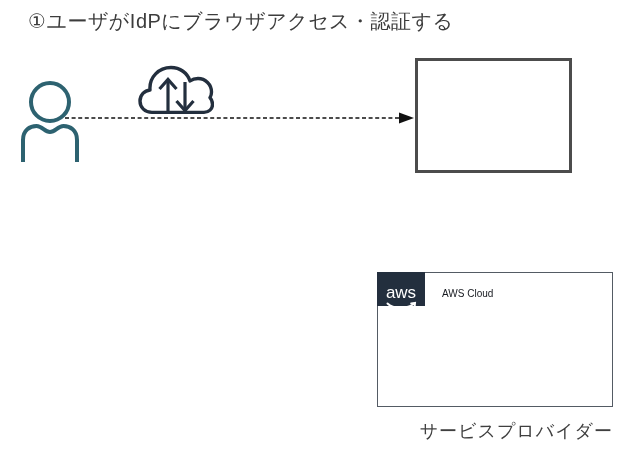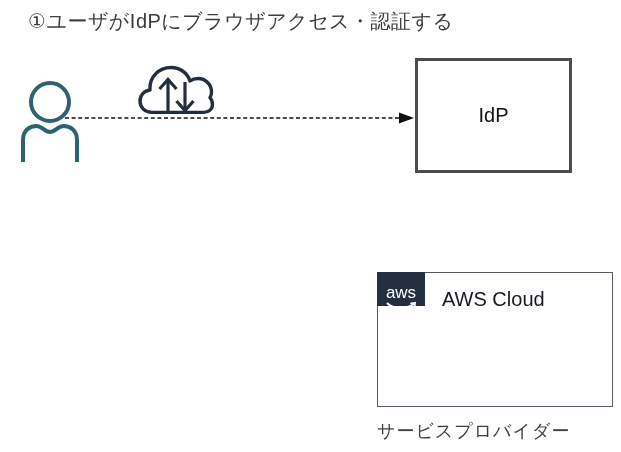--- a/index.html
+++ b/index.html
@@ -35,24 +35,24 @@
     border:1.5px solid var(--aws-border,#545B64);background:#fff;
   }
   #aws-logo{
     position:absolute;left:-1.5px;top:-1.5px;width:48px;height:34px;
     background:var(--aws-logo-bg,#232F3E);
     text-align:center;
   }
   #aws-logo .logo-text{fill:#fff;font-size:17px;font-family:"Liberation Sans",sans-serif;}
   #aws-logo .smile{stroke:#fff;stroke-width:2;fill:none;stroke-linecap:round;}
   #aws-label{
-    position:absolute;left:64px;top:15px;font-size:20px;color:#16191f;white-space:nowrap;
+    position:absolute;left:64px;top:15px;font-size:10px;color:#16191f;white-space:nowrap;
   }
   #sp-caption{
-    left:377px;top:419px;width:236px;text-align:left;
+    left:377px;top:419px;width:236px;text-align:right;
     font-size:18px;letter-spacing:1px;color:var(--caption-text,#3F3F3F);white-space:nowrap;
   }
 </style>
 </head>
 <body>
 
 <div id="canvas">
 
   <div id="title" class="abs">①ユーザがIdPにブラウザアクセス・認証する</div>
 
@@ -69,21 +69,20 @@
     <path class="cloud-arrow" d="M 38.5 37 L 47 46.5 L 55.5 37"></path>
   </svg>
 
   <svg class="abs" style="left:62px;top:108px;" width="354" height="20" viewBox="0 0 354 20" aria-hidden="true">
     <line class="dash-line" x1="3" y1="10" x2="338" y2="10"></line>
     <polygon class="arrow-head" points="337,4.5 352,10 337,15.5"></polygon>
   </svg>
 
   <div id="idp-box" class="abs">
     <div class="idp-text">
-      <div>IdP</div>
     </div>
   </div>
 
   <div id="aws-box" class="abs">
     <div id="aws-logo">
       <svg width="48" height="48" viewBox="0 0 48 48" aria-hidden="true">
         <text class="logo-text" x="24" y="26" text-anchor="middle">aws</text>
         <path class="smile" d="M 10.5 31.5 C 16 37 30 37.5 37 31.8"></path>
         <path class="smile" d="M 37.6 34.8 L 38 30.9 L 34.2 31.4"></path>
       </svg>

